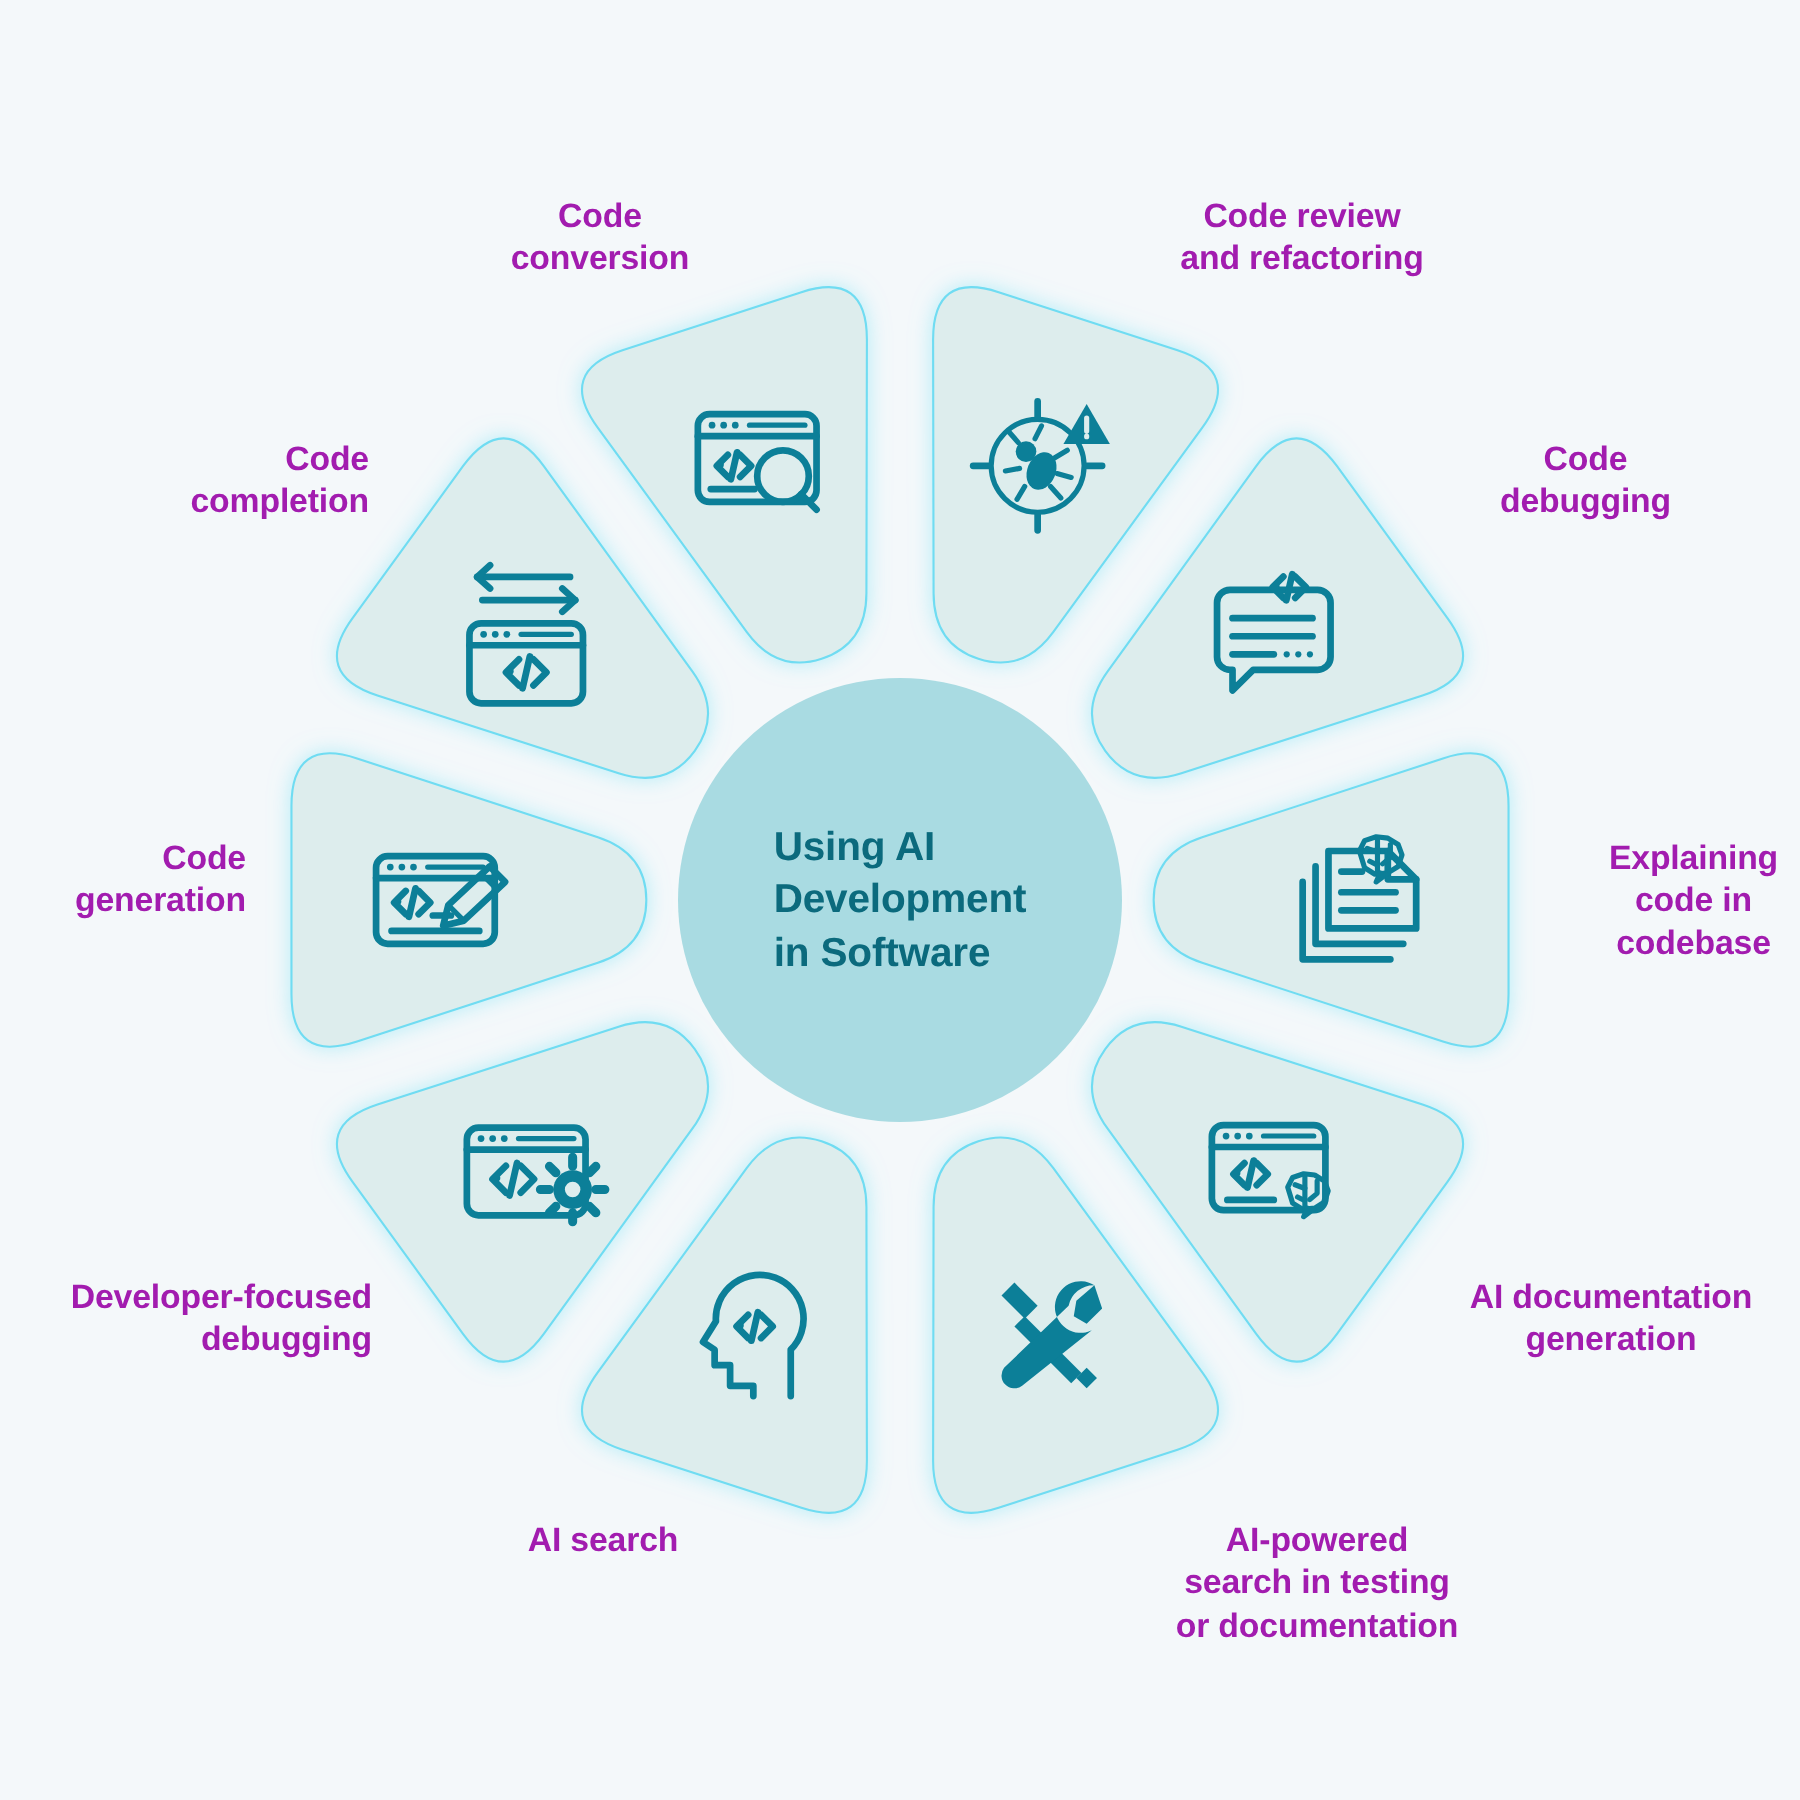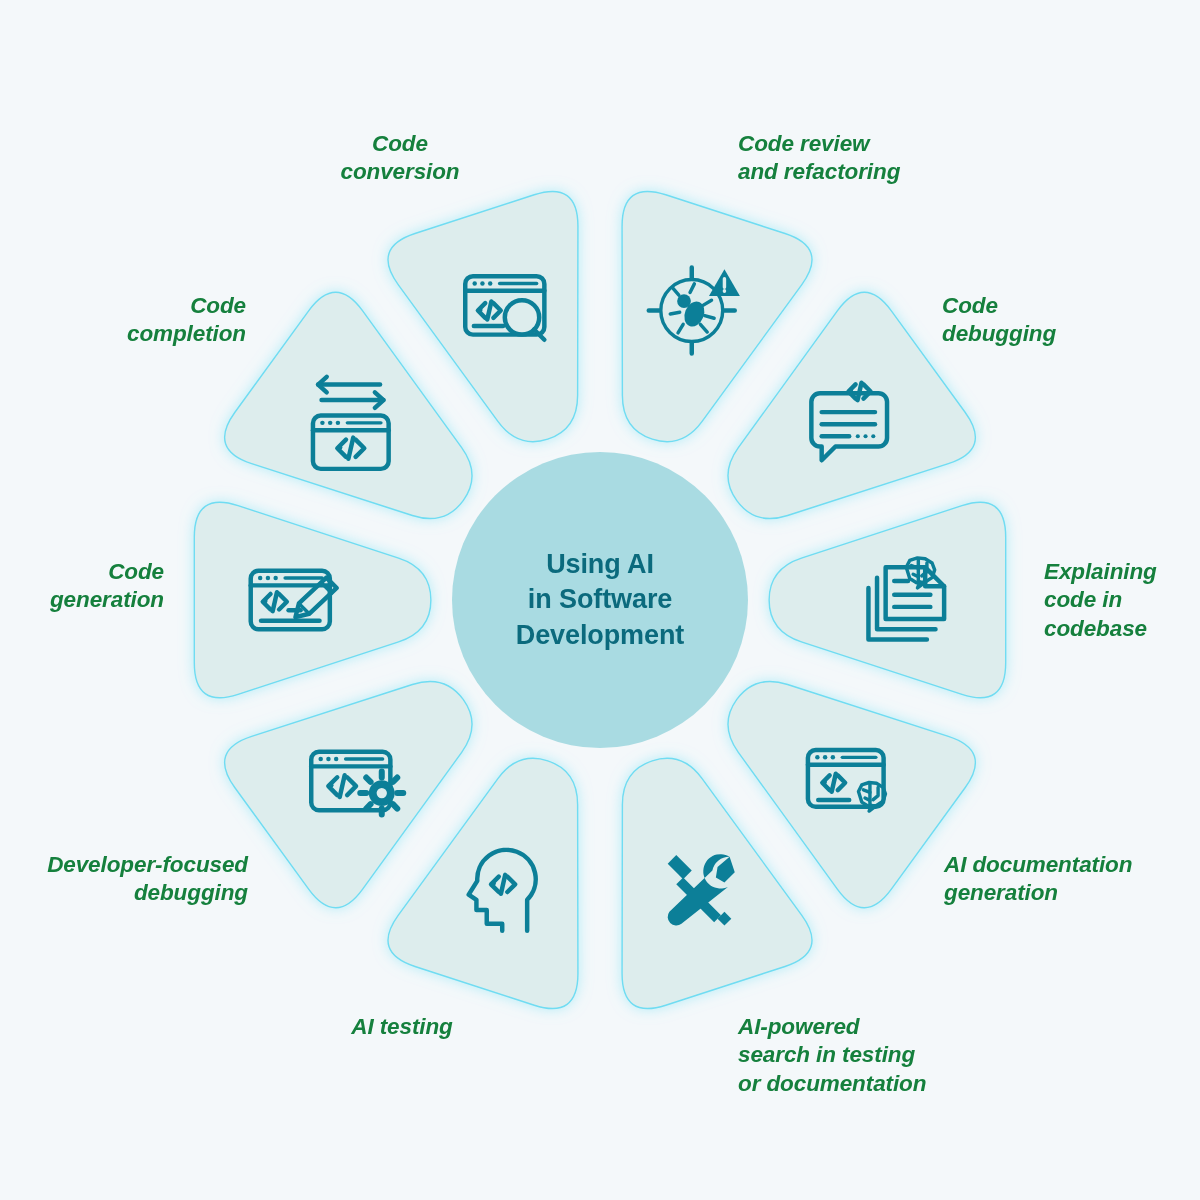--- a/index.html
+++ b/index.html
@@ -55,39 +55,37 @@
   }
   .center-text {
     position: absolute;
     left: 440px;
     top: 440px;
     width: 320px;
     height: 320px;
     display: flex;
     align-items: center;
     justify-content: center;
-    text-align: center;
     color: #0b6a7d;
     font-size: 27px;
     line-height: 1.32;
     font-weight: 700;
     letter-spacing: -0.1px;
     pointer-events: none;
   }
   .label {
     position: absolute;
-    color: #15803d;
+    color: #a21caf;
     font-size: 22.5px;
     line-height: 1.26;
     font-weight: 700;
     letter-spacing: -0.1px;
     white-space: pre-line;
-    font-style: italic;
-  }
-  .label.al-left   { text-align: left; }
+  }
+  .label.al-left   { text-align: center; }
   .label.al-right  { text-align: right; }
   .label.al-center { text-align: center; }
 </style>
 </head>
 <body>
 
 <div id="infographic">
 
   <svg class="stage" viewBox="0 0 1200 1200">
     <defs>
@@ -246,41 +244,41 @@
           <path d="M 40 -26 L 52 -14 L 20 16 L 4 20 L 8 4 Z" class="icon-stroke"></path>
           <path d="M 34 -20 L 46 -8" class="icon-stroke-thin"></path>
           <path d="M 8 4 L 20 16" class="icon-stroke-thin"></path>
         </g>
       </g>
   </svg>
 
   <div class="center-text">
     <div>
       <div>Using AI</div>
+      <div>Development</div>
       <div>in Software</div>
-      <div>Development</div>
     </div>
   </div>
 
   <div id="labels">
       <div class="label al-center" style="left: 295px; top: 130px; width: 210px;">Code
 conversion</div>
       <div class="label al-left" style="left: 738px; top: 130px; width: 260px;">Code review
 and refactoring</div>
       <div class="label al-left" style="left: 942px; top: 292px; width: 230px;">Code
 debugging</div>
       <div class="label al-left" style="left: 1044px; top: 558px; width: 170px;">Explaining
 code in
 codebase</div>
       <div class="label al-left" style="left: 944px; top: 851px; width: 260px;">AI documentation
 generation</div>
       <div class="label al-left" style="left: 738px; top: 1013px; width: 280px;">AI-powered
 search in testing
 or documentation</div>
-      <div class="label al-center" style="left: 298px; top: 1013px; width: 208px;">AI testing</div>
+      <div class="label al-center" style="left: 298px; top: 1013px; width: 208px;">AI search</div>
       <div class="label al-right" style="left: 10px; top: 851px; width: 238px;">Developer-focused
 debugging</div>
       <div class="label al-right" style="left: 12px; top: 558px; width: 152px;">Code
 generation</div>
       <div class="label al-right" style="left: 40px; top: 292px; width: 206px;">Code
 completion</div>
     </div>
 
 </div>
 

